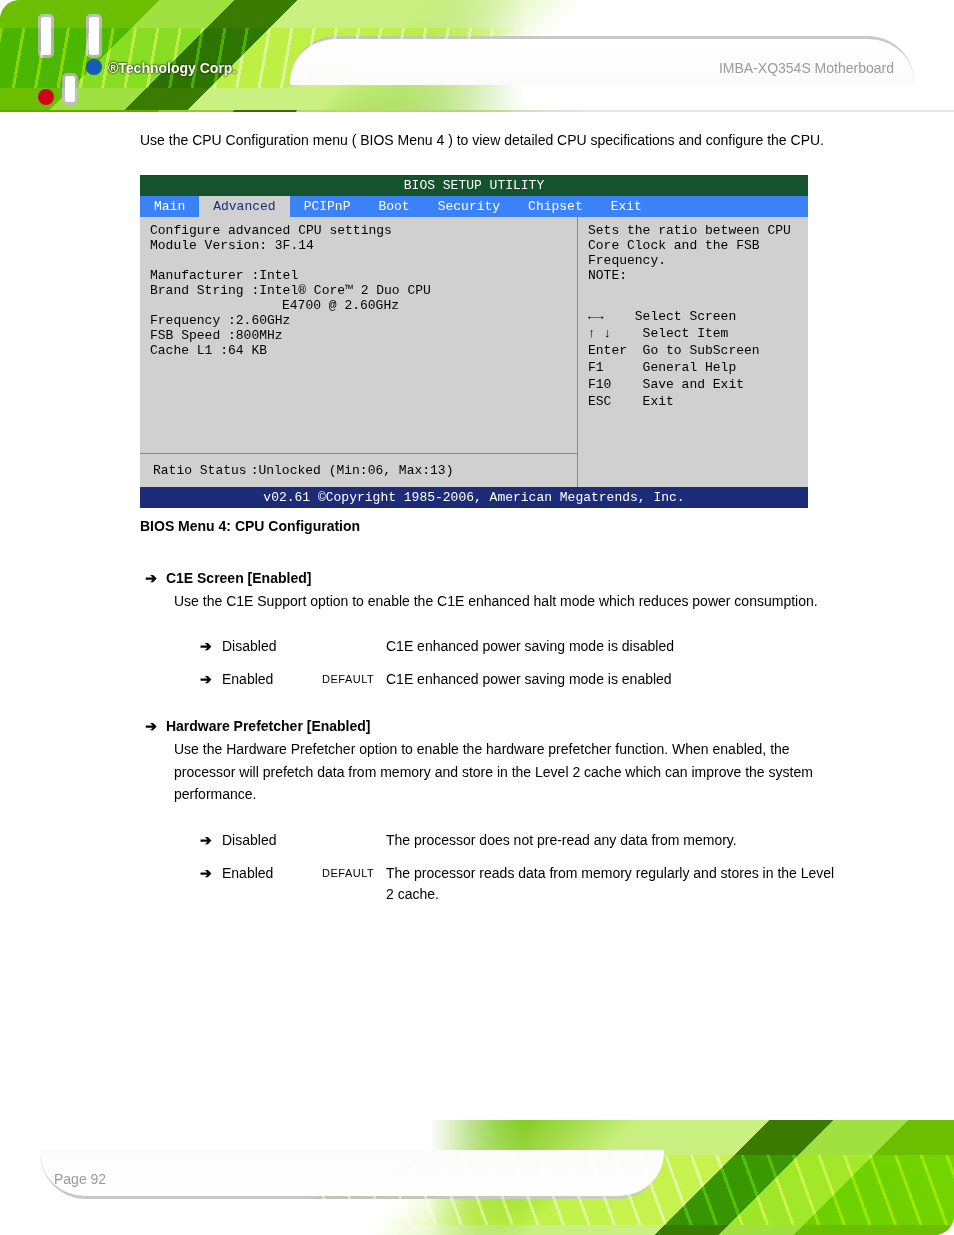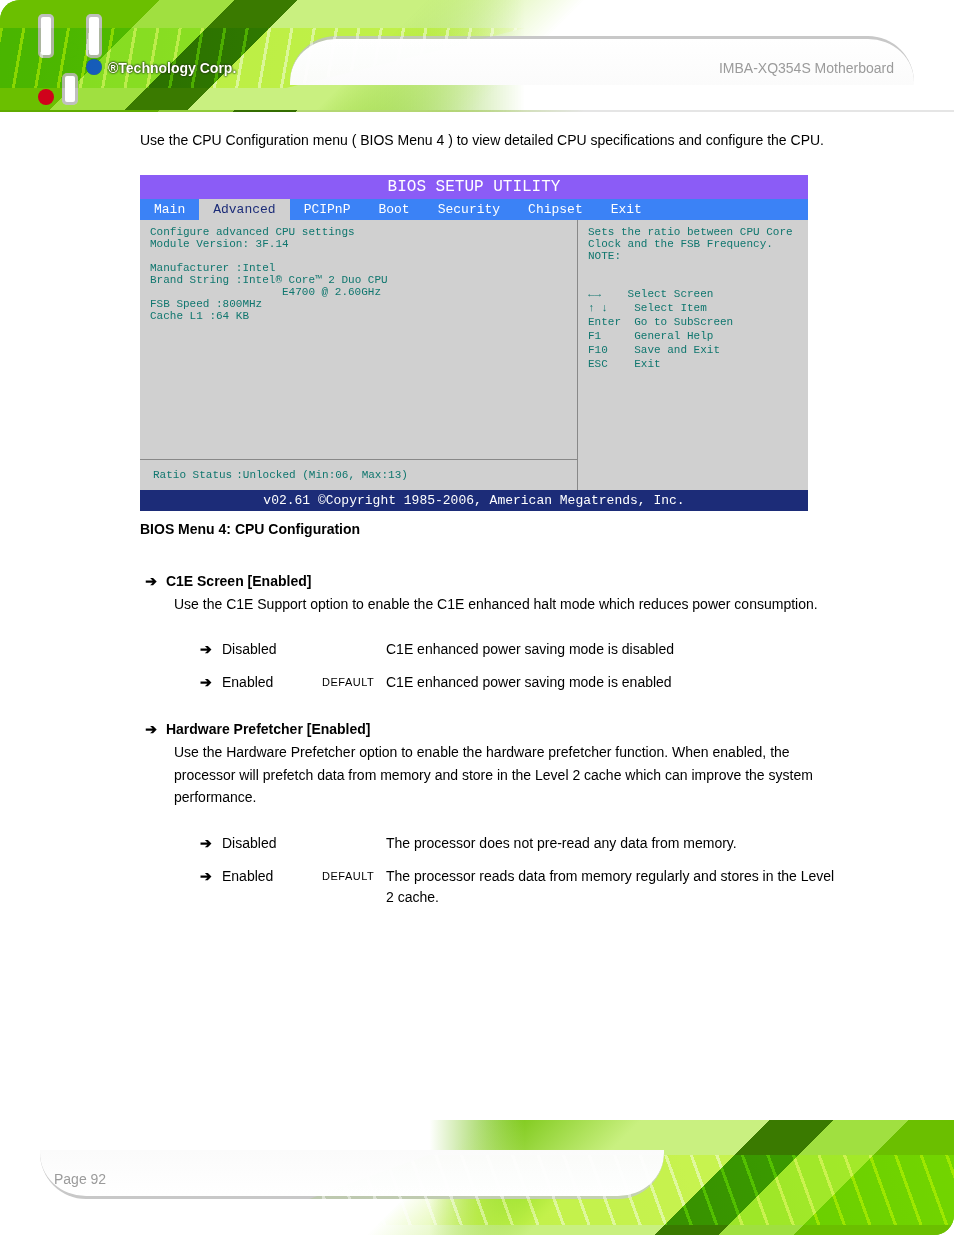--- a/index.html
+++ b/index.html
@@ -43,23 +43,23 @@
     clip-path:polygon(45% 0,100% 0,100% 100%,25% 100%);
   }
   .band-bot .swoosh{position:absolute;bottom:36px;left:40px;right:290px;height:46px;
     border-bottom:3px solid #c8c8c8;border-radius:0 0 46px 46px/0 0 46px 46px;
     background:linear-gradient(#fbfbfb,#fff);}
   .page-num{position:absolute;bottom:48px;left:54px;color:#9b9b9b;}
 
   
   .content{position:absolute;top:130px;left:140px;right:110px;}
   .lead{margin:0 0 24px 0;line-height:1.5;}
-  .bios{font-family:"Courier New",monospace;font-size:11px;color:#0f766e;}
+  .bios{font-family:"Courier New",monospace;font-size:13px;color:#000000;}
   .bios-frame{width:668px;margin-bottom:10px;}
-  .bios-titlebar{background:#8b5cf6;color:#fff;text-align:center;padding:3px 16px;font-family:"Courier New",monospace;font-size:16px;}
+  .bios-titlebar{background:#14532d;color:#fff;text-align:center;padding:3px 16px;font-family:"Courier New",monospace;font-size:13px;}
   .bios-tabs{display:flex;background:#3b82f6;color:#fff;font-family:"Courier New",monospace;font-size:13px;}
   .bios-tabs span{padding:3px 14px;}
   .bios-tabs .active{background:#d0d0d0;color:#1c2c78;}
   .bios-body{display:flex;background:#d0d0d0;height:270px;}
   .bios-left{flex:1;padding:6px 10px;border-bottom:1px solid #888;height:128px;}
   .bios-right{width:210px;border-left:1px solid #888;padding:6px 10px;display:flex;flex-direction:column;}
   .bios-right .hint{flex:0 0 auto;margin-bottom:24px;}
   .bios-right .keys div{margin:2px 0;white-space:nowrap;}
   .bios-footer{background:#1c2c78;color:#fff;text-align:center;padding:3px 0;font-family:"Courier New",monospace;font-size:13px;}
 
@@ -112,20 +112,21 @@
       </div>
       <div class="bios-body bios">
         <div style="flex:1;display:flex;flex-direction:column;">
           <div class="bios-left">
             <div>Configure advanced CPU settings</div>
             <div>Module Version: 3F.14</div>
             <br>
             <div>Manufacturer     :Intel</div>
             <div>Brand String     :Intel® Core™ 2 Duo CPU</div>
             <div style="padding-left:132px;">E4700 @ 2.60GHz</div>
+            <div>Frequency        :2.60GHz</div>
             <div>FSB Speed        :800MHz</div>
             <div>Cache L1         :64 KB</div>
           </div>
           <div style="padding:6px 10px;" class="bios">
             <table>
               <tbody>
                   <tr>
                     <td>Ratio Status</td>
                   <td>:Unlocked (Min:06, Max:13)</td>
                   </tr>

